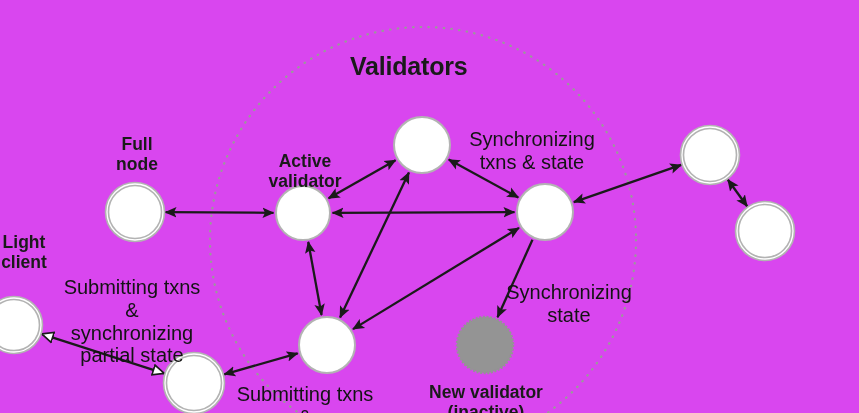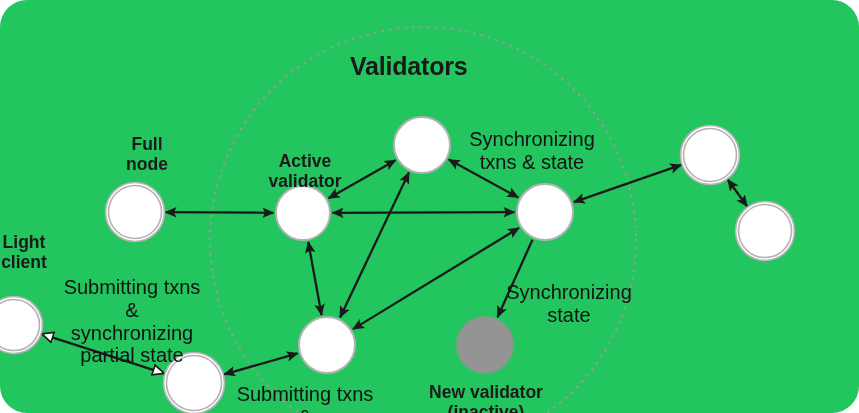--- a/index.html
+++ b/index.html
@@ -4,24 +4,23 @@
 <style>
   html, body {
     margin: 0;
     padding: 0;
     background: #ffffff;
   }
   #canvas {
     position: relative;
     width: 859px;
     height: 413px;
-    background: #22c55e;
+    background: #d946ef;
     overflow: hidden;
     font-family: "Liberation Sans", sans-serif;
-    border-radius: 27px;
   }
   #diagram-svg {
     position: absolute;
     top: 0;
     left: 0;
     width: 859px;
     height: 413px;
   }
   .lbl {
     position: absolute;
@@ -113,21 +112,21 @@
         </g>
         <g>
           <circle cx="765" cy="231" r="28" fill="#ffffff" stroke="#b3b3b3" stroke-width="4.6"></circle>
           <circle cx="765" cy="231" r="28" fill="none" stroke="#ffffff" stroke-width="1.3"></circle>
         </g>
       </g>
   </svg>
 
   <div class="lbl lbl-title" style="left:350px; top:52px;">Validators</div>
 
-  <div class="lbl lbl-node" style="left:112px; top:135px; width:70px;">Full
+  <div class="lbl lbl-node" style="left:102px; top:135px; width:70px;">Full
 node</div>
 
   <div class="lbl lbl-node" style="left:258px; top:152px; width:94px;">Active
 validator</div>
 
   <div class="lbl lbl-node" style="left:-12px; top:233px; width:72px;">Light
 client</div>
 
   <div class="lbl lbl-node" style="left:396px; top:371px; width:180px;margin-top:12px;">New validator
 (inactive)</div>

